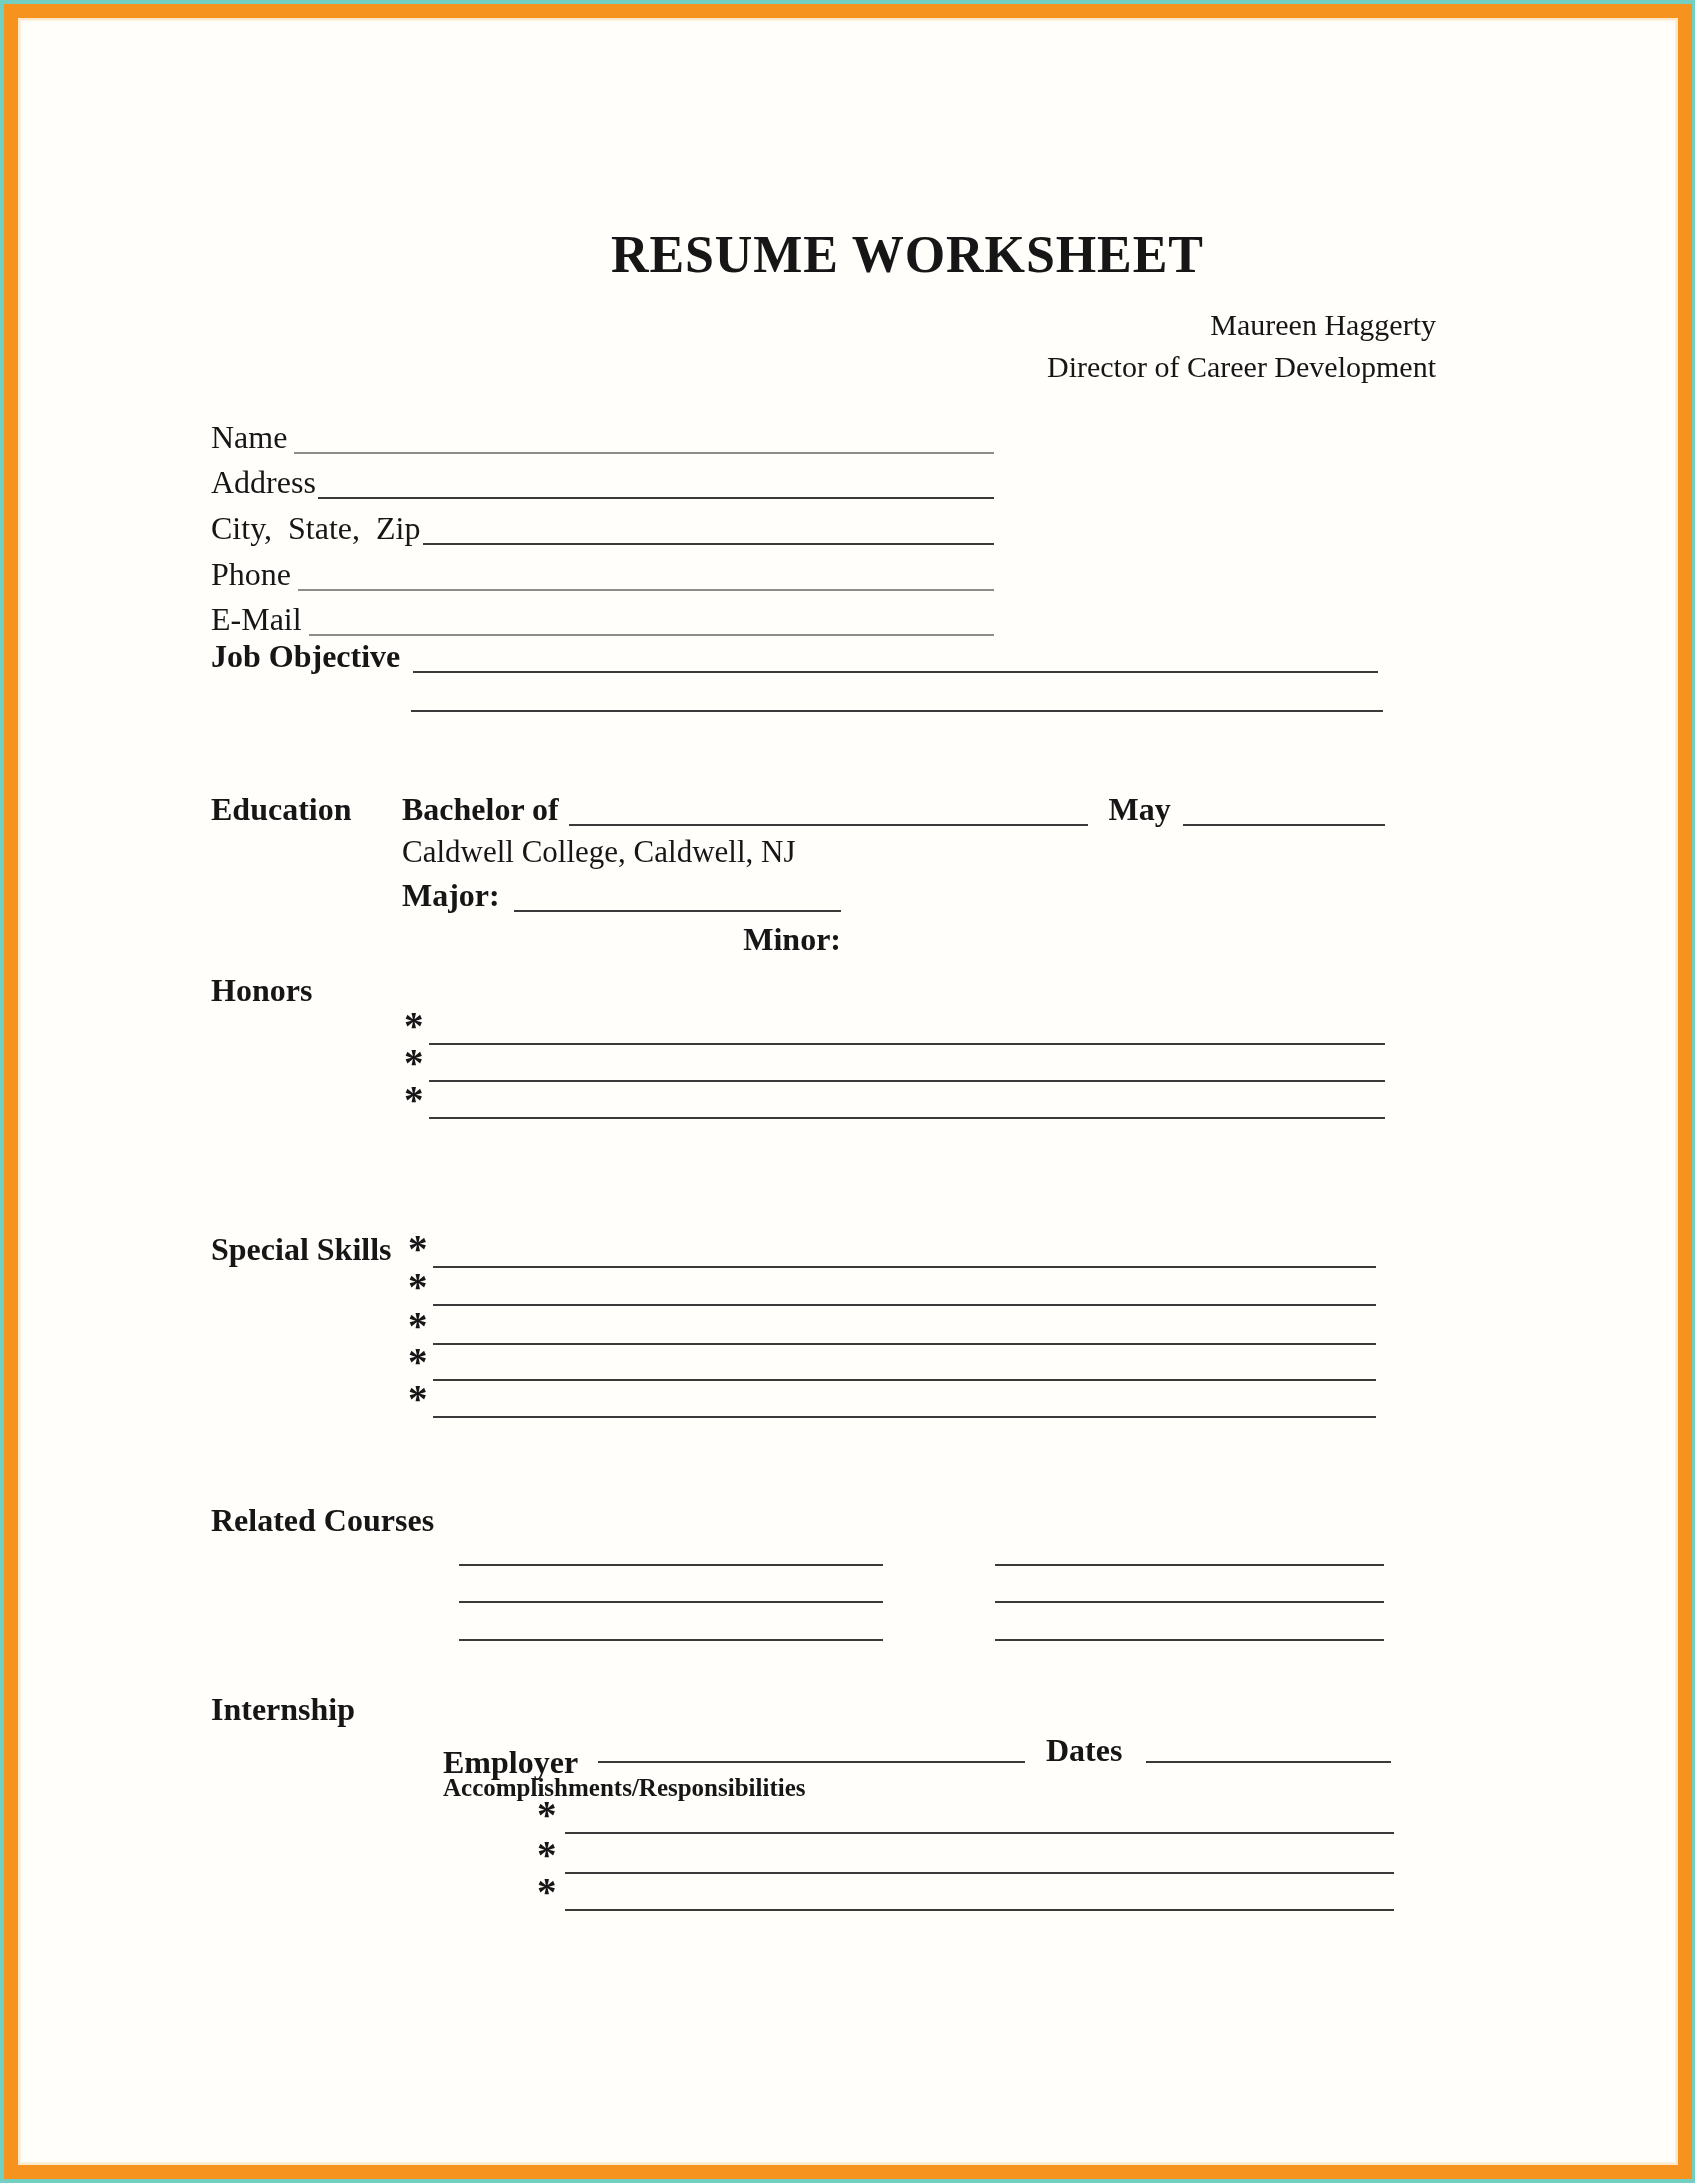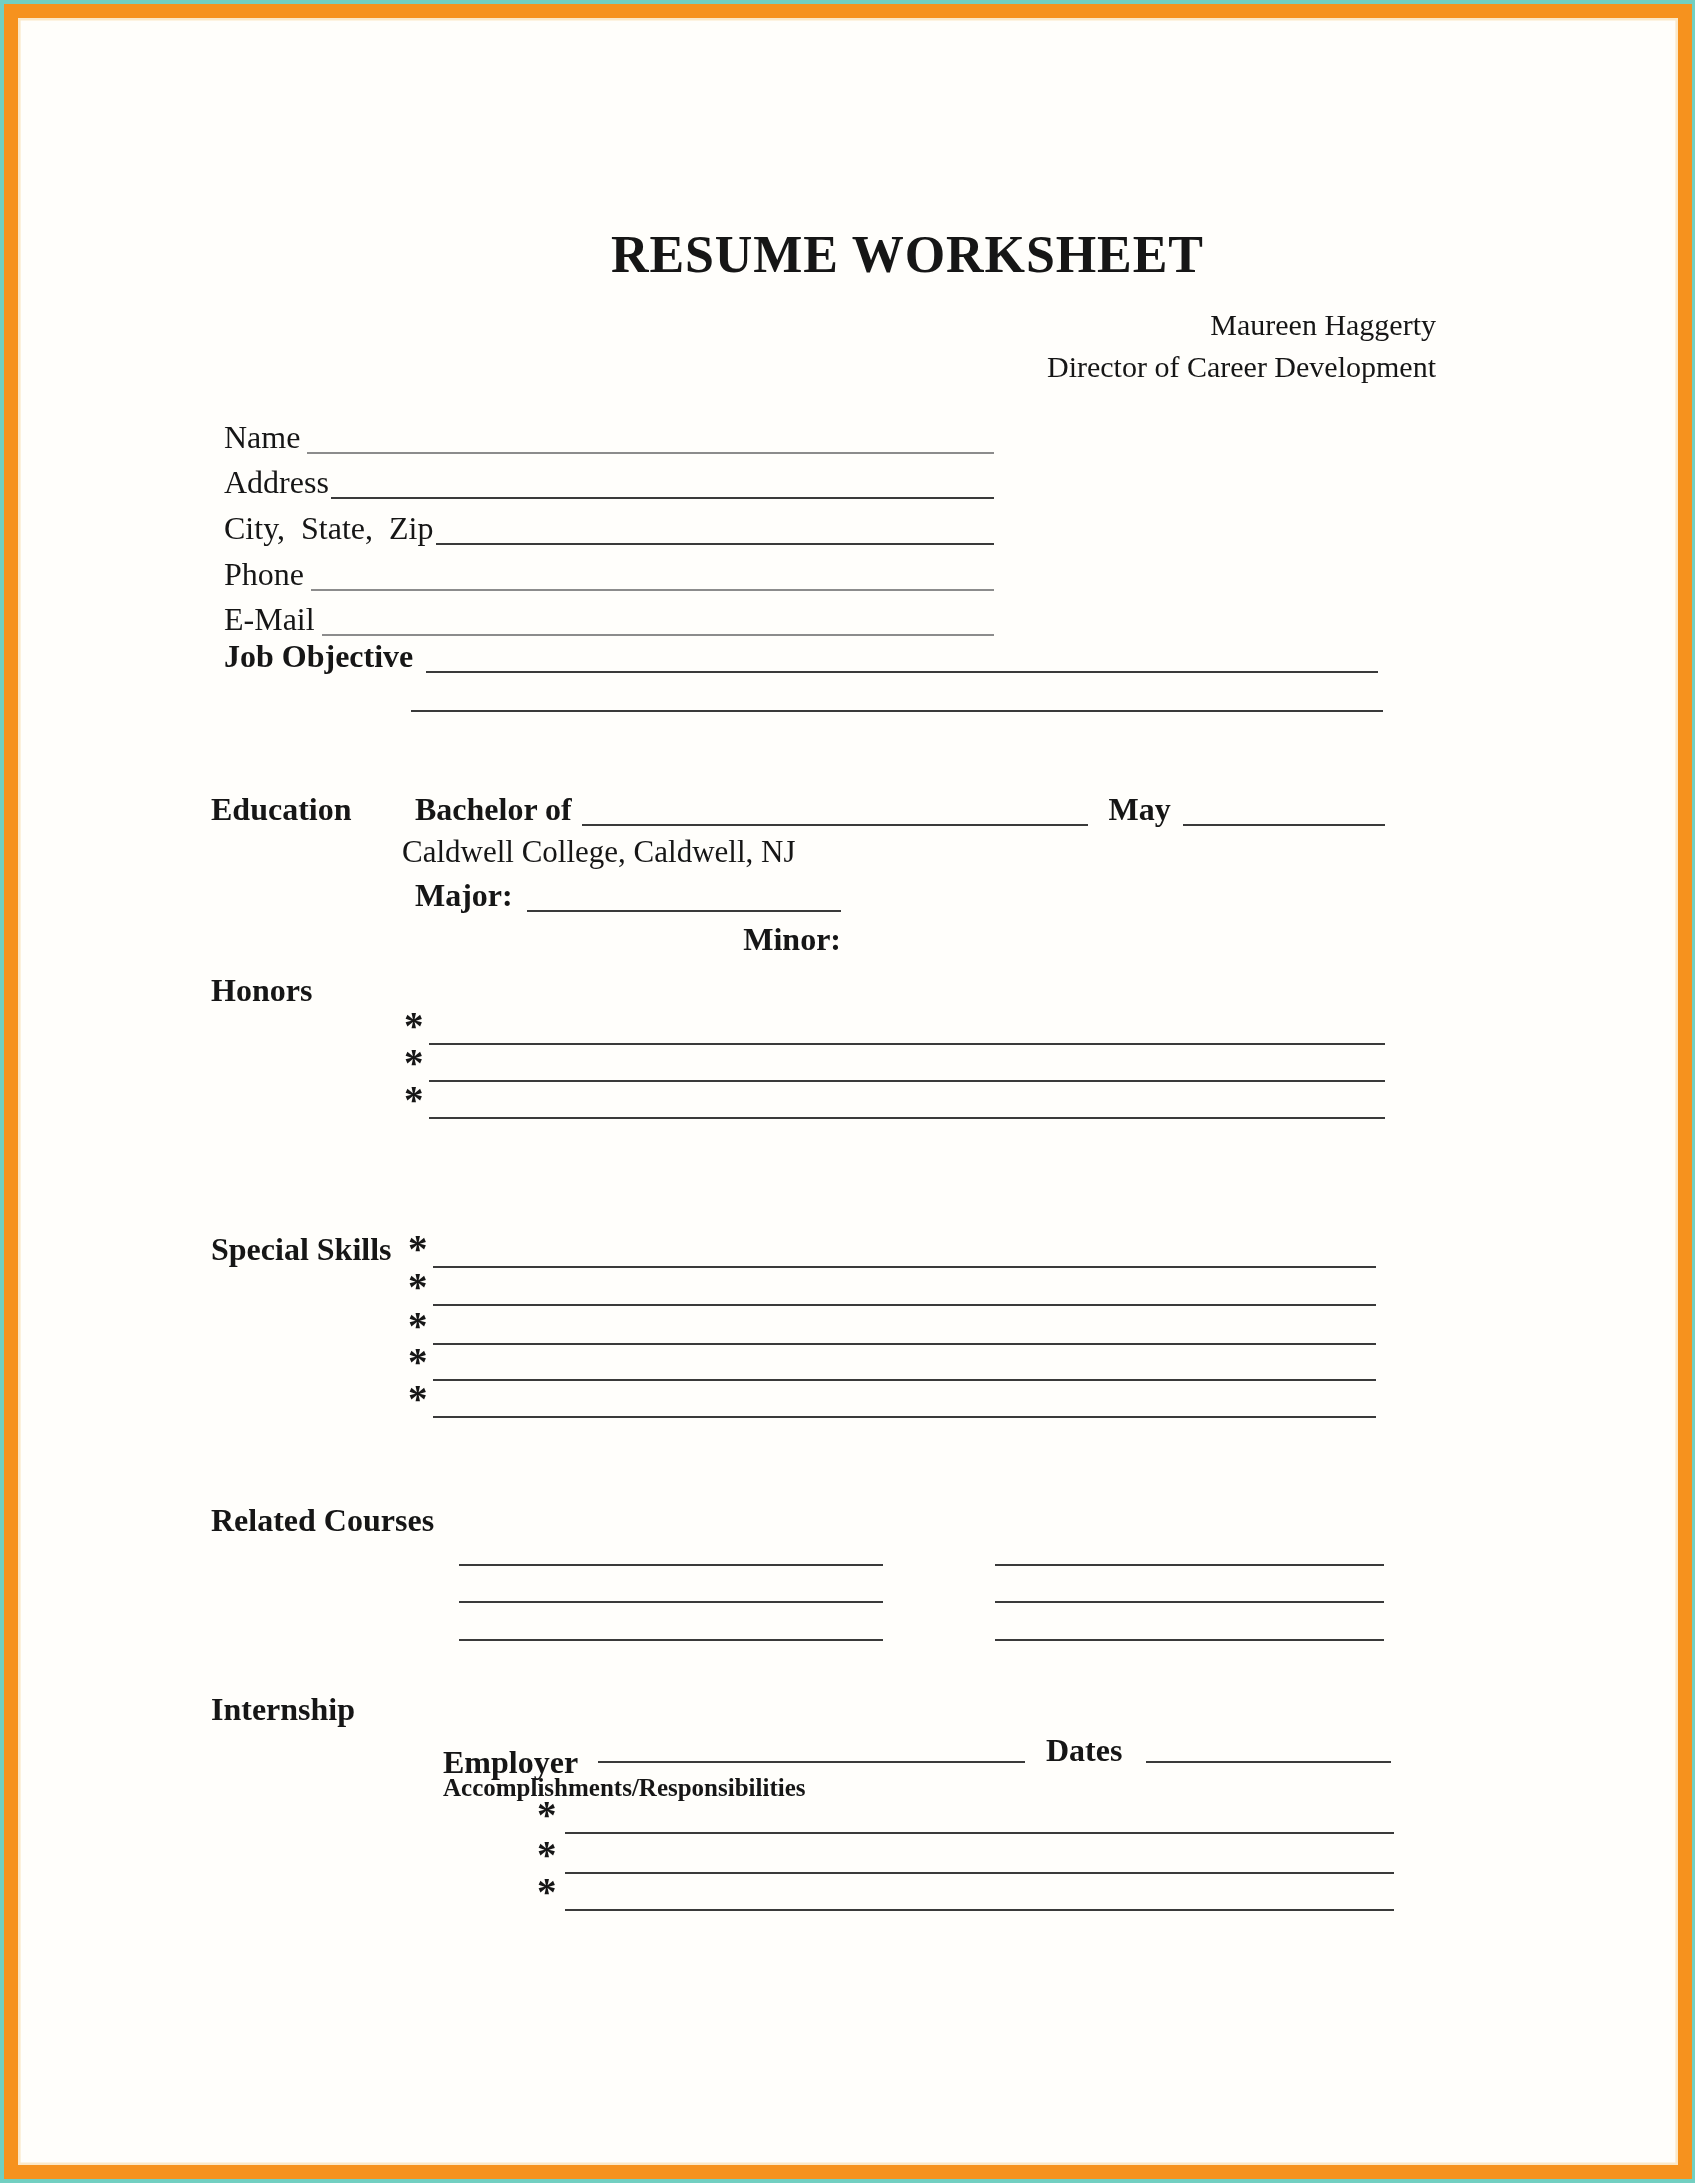--- a/index.html
+++ b/index.html
@@ -11,21 +11,21 @@
   .border-orange { position:absolute; inset:4.4px; background:#f6921e; }
   .sheet {
     position:absolute; inset:18.4px; background:#fffefb;
     box-shadow: inset 0 0 0 2.6px #fbe8c8;
   }
   .content { position:absolute; inset:0; }
 
   .title { position:absolute; font-weight:bold; font-size:52px; line-height:1.1; letter-spacing:0.9px; }
   .byline { position:absolute; text-align:right; font-size:30px; line-height:42px; }
 
-  .lbl  { font-size:32px; line-height:35px; white-space:pre;margin-left:13px; }
+  .lbl  { font-size:32px; line-height:35px; white-space:pre; }
   .b    { font-weight:bold; }
 
   .fill-row { position:absolute; display:flex; align-items:flex-end; height:35px; }
   .fill-row .line { flex:1; height:0; border-bottom:2.6px solid #3a3a3a; margin:0 0 0.9px 7px; }
   .fill-row .line.gray { border-color:#8c8c8c; }
   .fill-row .line.fixed { flex:0 0 auto; }
 
   .plain { position:absolute; font-size:31px; line-height:35px; white-space:pre; }
   .sect  { position:absolute; font-size:32px; line-height:35px; font-weight:bold; white-space:pre; }
 

